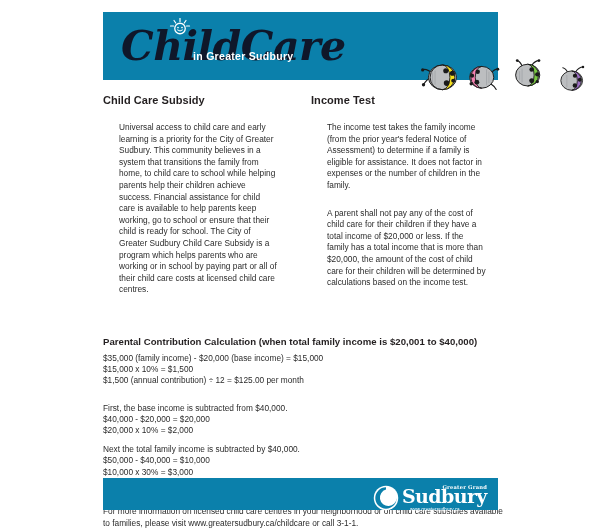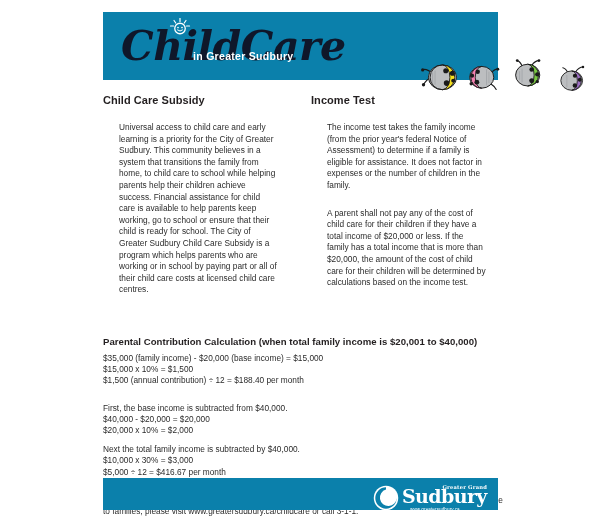--- a/index.html
+++ b/index.html
@@ -330,31 +330,32 @@
         <p class="body">The income test takes the family income (from the prior year's federal Notice of Assessment) to determine if a family is eligible for assistance. It does not factor in expenses or the number of children in the family.</p>
         <p class="body">A parent shall not pay any of the cost of child care for their children if they have a total income of $20,000 or less. If the family has a total income that is more than $20,000, the amount of the cost of child care for their children will be determined by calculations based on the income test.</p>
       </div>
     </div>
 
     <div class="calc-section">
       <h3 class="calc-title">Parental Contribution Calculation (when total family income is $20,001 to $40,000)</h3>
       <div class="calc-lines">
         <span class="ln">$35,000 (family income) - $20,000 (base income) = $15,000</span>
         <span class="ln">$15,000 x 10% = $1,500</span>
-        <span class="ln">$1,500 (annual contribution) ÷ 12 = $188.40 per month</span>
+        <span class="ln">$1,500 (annual contribution) ÷ 12 = $125.00 per month</span>
       </div>
     </div>
 
     <div class="calc-section second">
       <div class="calc-lines">
         <span class="ln">First, the base income is subtracted from $40,000.</span>
         <span class="ln">$40,000 - $20,000 = $20,000</span>
         <span class="ln">$20,000 x 10% = $2,000</span>
         <span class="gap"></span>
         <span class="ln">Next the total family income is subtracted by $40,000.</span>
+        <span class="ln">$50,000 - $40,000 = $10,000</span>
         <span class="ln">$10,000 x 30% = $3,000</span>
         <span class="ln">$5,000 ÷ 12 = $416.67 per month</span>
       </div>
     </div>
 
     <p class="footnote">For more information on licensed child care centres in your neighborhood or on child care subsidies available to families, please visit www.greatersudbury.ca/childcare or call 3-1-1.</p>
   </div>
 
   <div class="footer-band">
 

